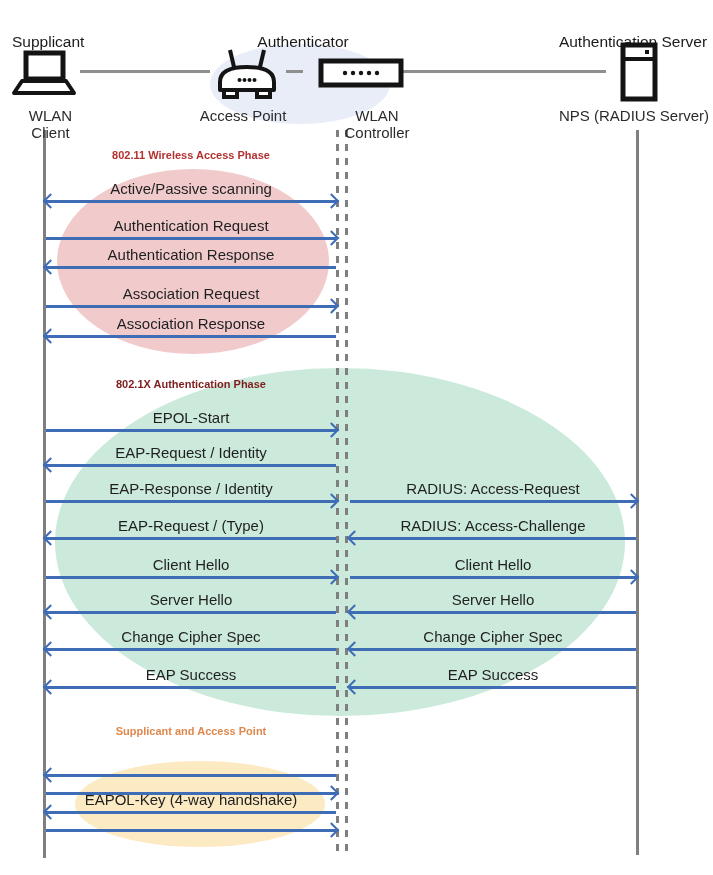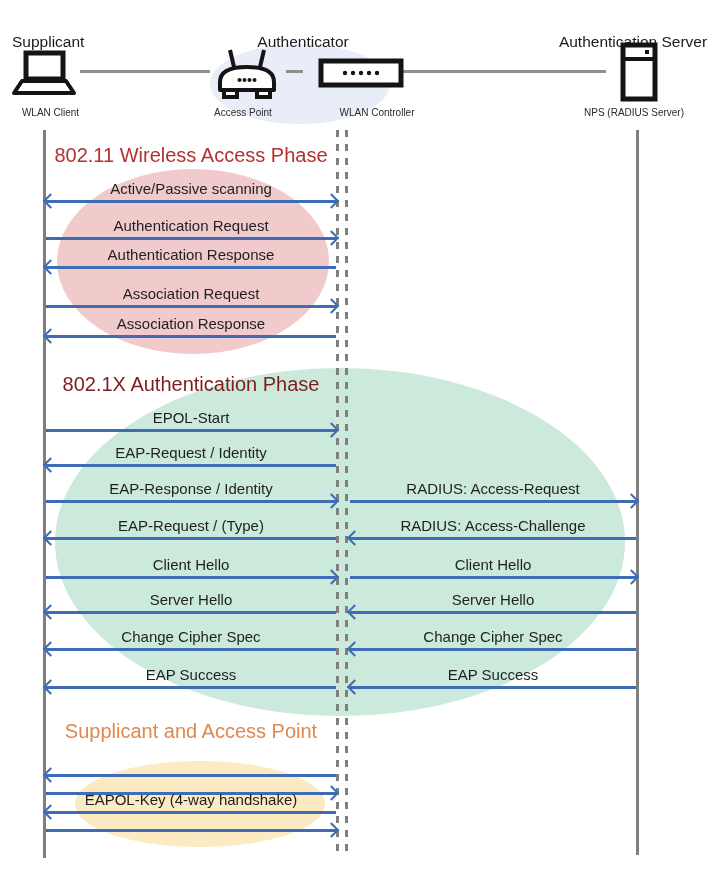--- a/index.html
+++ b/index.html
@@ -8,30 +8,30 @@
     font-family:"Liberation Sans","DejaVu Sans",sans-serif;color:#1f1f1f;
   }
   
   .ellipse{position:absolute;border-radius:50%;z-index:0;}
   .el-blue{left:210px;top:44px;width:180px;height:80px;background:#E9EDF8;}
   .el-pink{left:57px;top:169px;width:272px;height:185px;background:#F1CBCC;}
   .el-green{left:55px;top:368px;width:570px;height:348px;background:#CBEADB;}
   .el-yellow{left:75px;top:761px;width:250px;height:86px;background:#FCEAC2;}
   
   .role{position:absolute;top:33px;font-size:15.5px;color:#1a1a1a;z-index:2;}
-  .devlabel{position:absolute;top:107px;font-size:10px;color:#2b2b2b;text-align:center;z-index:2;}
+  .devlabel{position:absolute;top:107px;font-size:15px;color:#2b2b2b;text-align:center;z-index:2;}
   
   .conn{position:absolute;top:70px;height:3px;background:#8f8f8f;z-index:1;}
   
   .lifeline{position:absolute;top:130px;width:3px;background:#7f7f7f;z-index:1;}
   .dashline{position:absolute;top:130px;width:3px;height:722px;z-index:1;
     background:repeating-linear-gradient(to bottom,#7f7f7f 0 7px,transparent 7px 14px);}
   
   .phase-title{position:absolute;left:46px;width:290px;text-align:center;
-    font-size:20px;line-height:19px;z-index:2;}
+    font-size:11px;line-height:19px;z-index:2;font-weight:bold;}
   .pt1{color:#B23131;}
   .pt2{color:#7f1d1d;}
   .pt3{color:#E0884D;}
   
   .msg{position:absolute;height:0;z-index:2;}
   .col-l{left:46px;width:290px;}
   .col-r{left:350px;width:286px;}
   .msg .label{position:absolute;bottom:4px;left:-10px;right:-10px;text-align:center;
     font-size:15px;color:#1f1f1f;white-space:nowrap;}
   .msg .line{position:absolute;left:0;right:0;top:-1px;height:2.5px;background:#3E6CB5;display:block;}

